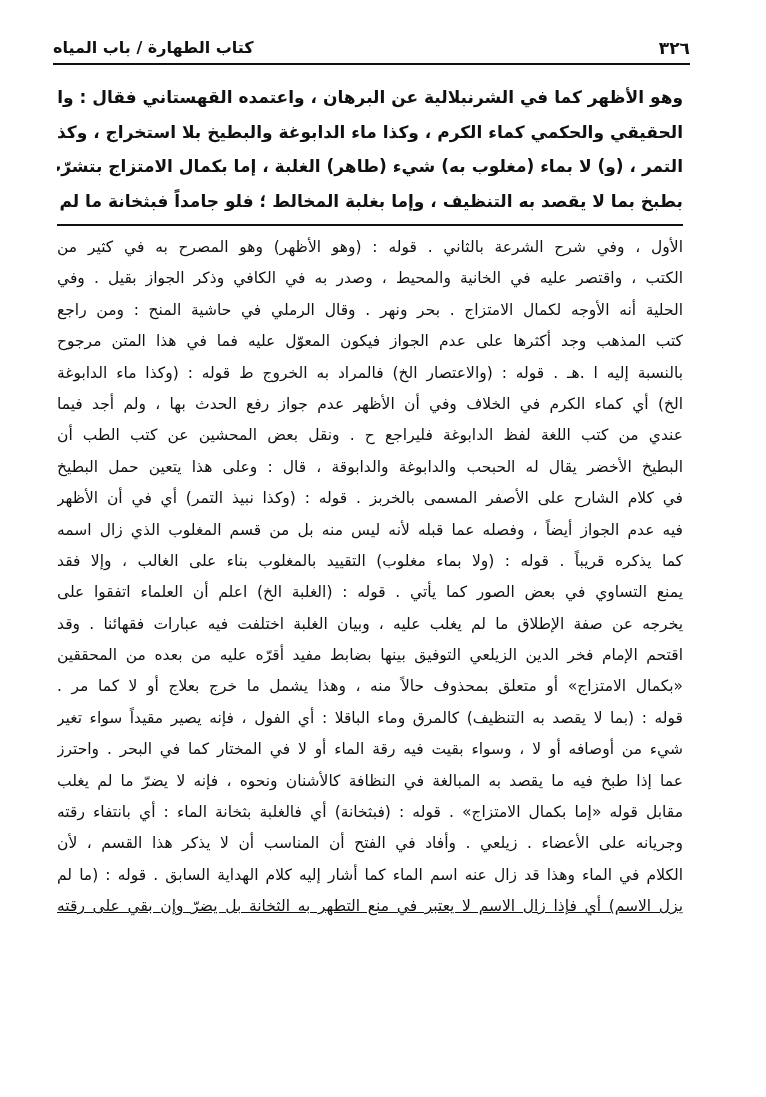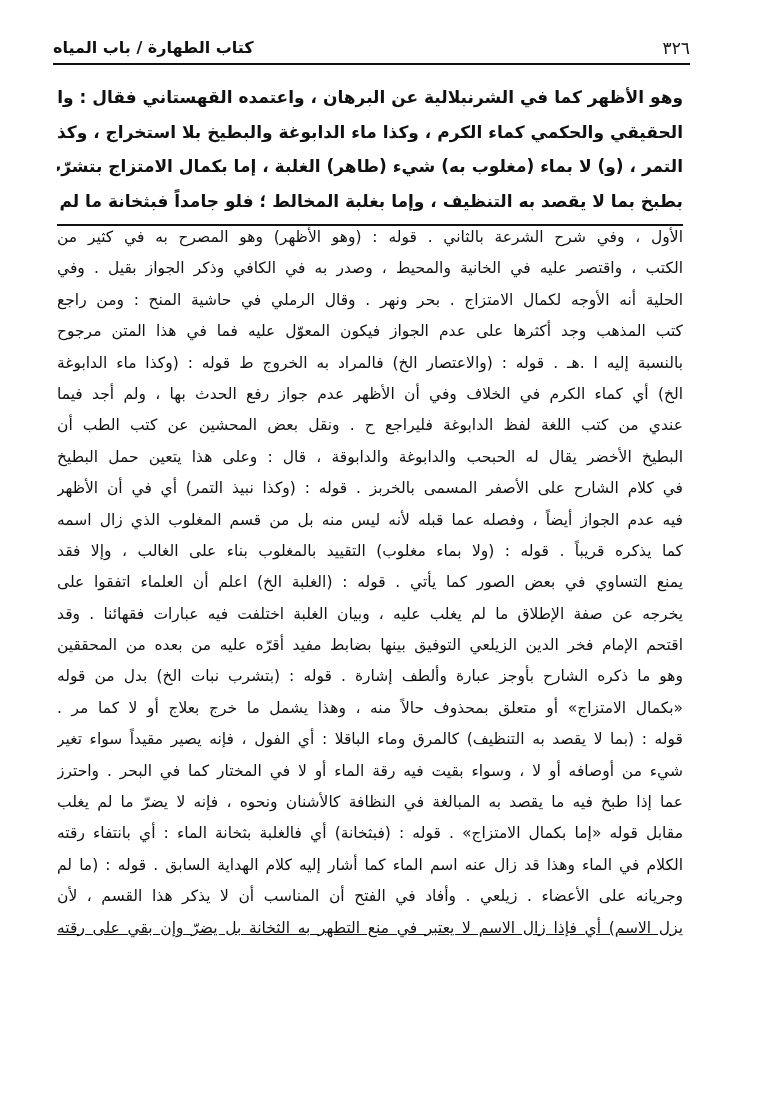--- a/index.html
+++ b/index.html
@@ -26,21 +26,21 @@
       top: 36px;
       width: 637px;
       height: 28px;
       direction: rtl;
     }
     .page-number {
       position: absolute;
       right: 0;
       top: 2px;
       font-size: 17px;
-      font-weight: normal;
+      font-weight: bold;
       letter-spacing: 0.5px;
     }
     .chapter-title {
       position: absolute;
       left: 0;
       top: 2px;
       font-size: 16px;
       font-weight: bold;
       white-space: nowrap;
     }
@@ -73,21 +73,21 @@
       position: absolute;
       left: 57px;
       top: 224px;
       width: 626px;
       height: 2px;
       background: #111;
     }
     .commentary {
       position: absolute;
       left: 57px;
-      top: 222px;
+      top: 232px;
       width: 626px;
       direction: rtl;
     }
     .commentary .line {
       height: 31.4px;
       line-height: 31.4px;
       font-size: 15.5px;
       white-space: nowrap;
       text-align: justify;
       text-align-last: justify;
@@ -125,24 +125,23 @@
     <div class="line">بالنسبة إليه ا .هـ . قوله : (والاعتصار الخ) فالمراد به الخروج ط قوله : (وكذا ماء الدابوغة</div>
     <div class="line">الخ) أي كماء الكرم في الخلاف وفي أن الأظهر عدم جواز رفع الحدث بها ، ولم أجد فيما</div>
     <div class="line">عندي من كتب اللغة لفظ الدابوغة فليراجع ح . ونقل بعض المحشين عن كتب الطب أن</div>
     <div class="line">البطيخ الأخضر يقال له الحبحب والدابوغة والدابوقة ، قال : وعلى هذا يتعين حمل البطيخ</div>
     <div class="line">في كلام الشارح على الأصفر المسمى بالخربز . قوله : (وكذا نبيذ التمر) أي في أن الأظهر</div>
     <div class="line">فيه عدم الجواز أيضاً ، وفصله عما قبله لأنه ليس منه بل من قسم المغلوب الذي زال اسمه</div>
     <div class="line">كما يذكره قريباً . قوله : (ولا بماء مغلوب) التقييد بالمغلوب بناء على الغالب ، وإلا فقد</div>
     <div class="line">يمنع التساوي في بعض الصور كما يأتي . قوله : (الغلبة الخ) اعلم أن العلماء اتفقوا على</div>
     <div class="line">يخرجه عن صفة الإطلاق ما لم يغلب عليه ، وبيان الغلبة اختلفت فيه عبارات فقهائنا . وقد</div>
     <div class="line">اقتحم الإمام فخر الدين الزيلعي التوفيق بينها بضابط مفيد أقرّه عليه من بعده من المحققين</div>
-    <div class="line">وهو ما ذكره الشارح بأوجز عبارة وألطف إشارة . قوله : (بتشرب نبات الخ) بدل من قوله</div>
     <div class="line">«بكمال الامتزاج» أو متعلق بمحذوف حالاً منه ، وهذا يشمل ما خرج بعلاج أو لا كما مر .</div>
     <div class="line">قوله : (بما لا يقصد به التنظيف) كالمرق وماء الباقلا : أي الفول ، فإنه يصير مقيداً سواء تغير</div>
     <div class="line">شيء من أوصافه أو لا ، وسواء بقيت فيه رقة الماء أو لا في المختار كما في البحر . واحترز</div>
     <div class="line">عما إذا طبخ فيه ما يقصد به المبالغة في النظافة كالأشنان ونحوه ، فإنه لا يضرّ ما لم يغلب</div>
     <div class="line">مقابل قوله «إما بكمال الامتزاج» . قوله : (فبثخانة) أي فالغلبة بثخانة الماء : أي بانتفاء رقته</div>
+    <div class="line">وجريانه على الأعضاء . زيلعي . وأفاد في الفتح أن المناسب أن لا يذكر هذا القسم ، لأن</div>
     <div class="line">الكلام في الماء وهذا قد زال عنه اسم الماء كما أشار إليه كلام الهداية السابق . قوله : (ما لم</div>
-    <div class="line">وجريانه على الأعضاء . زيلعي . وأفاد في الفتح أن المناسب أن لا يذكر هذا القسم ، لأن</div>
     <div class="line last">يزل الاسم) أي فإذا زال الاسم لا يعتبر في منع التطهر به الثخانة بل يضرّ وإن بقي على رقته</div>
   </div>
 
 </div>
 
 </body></html>

